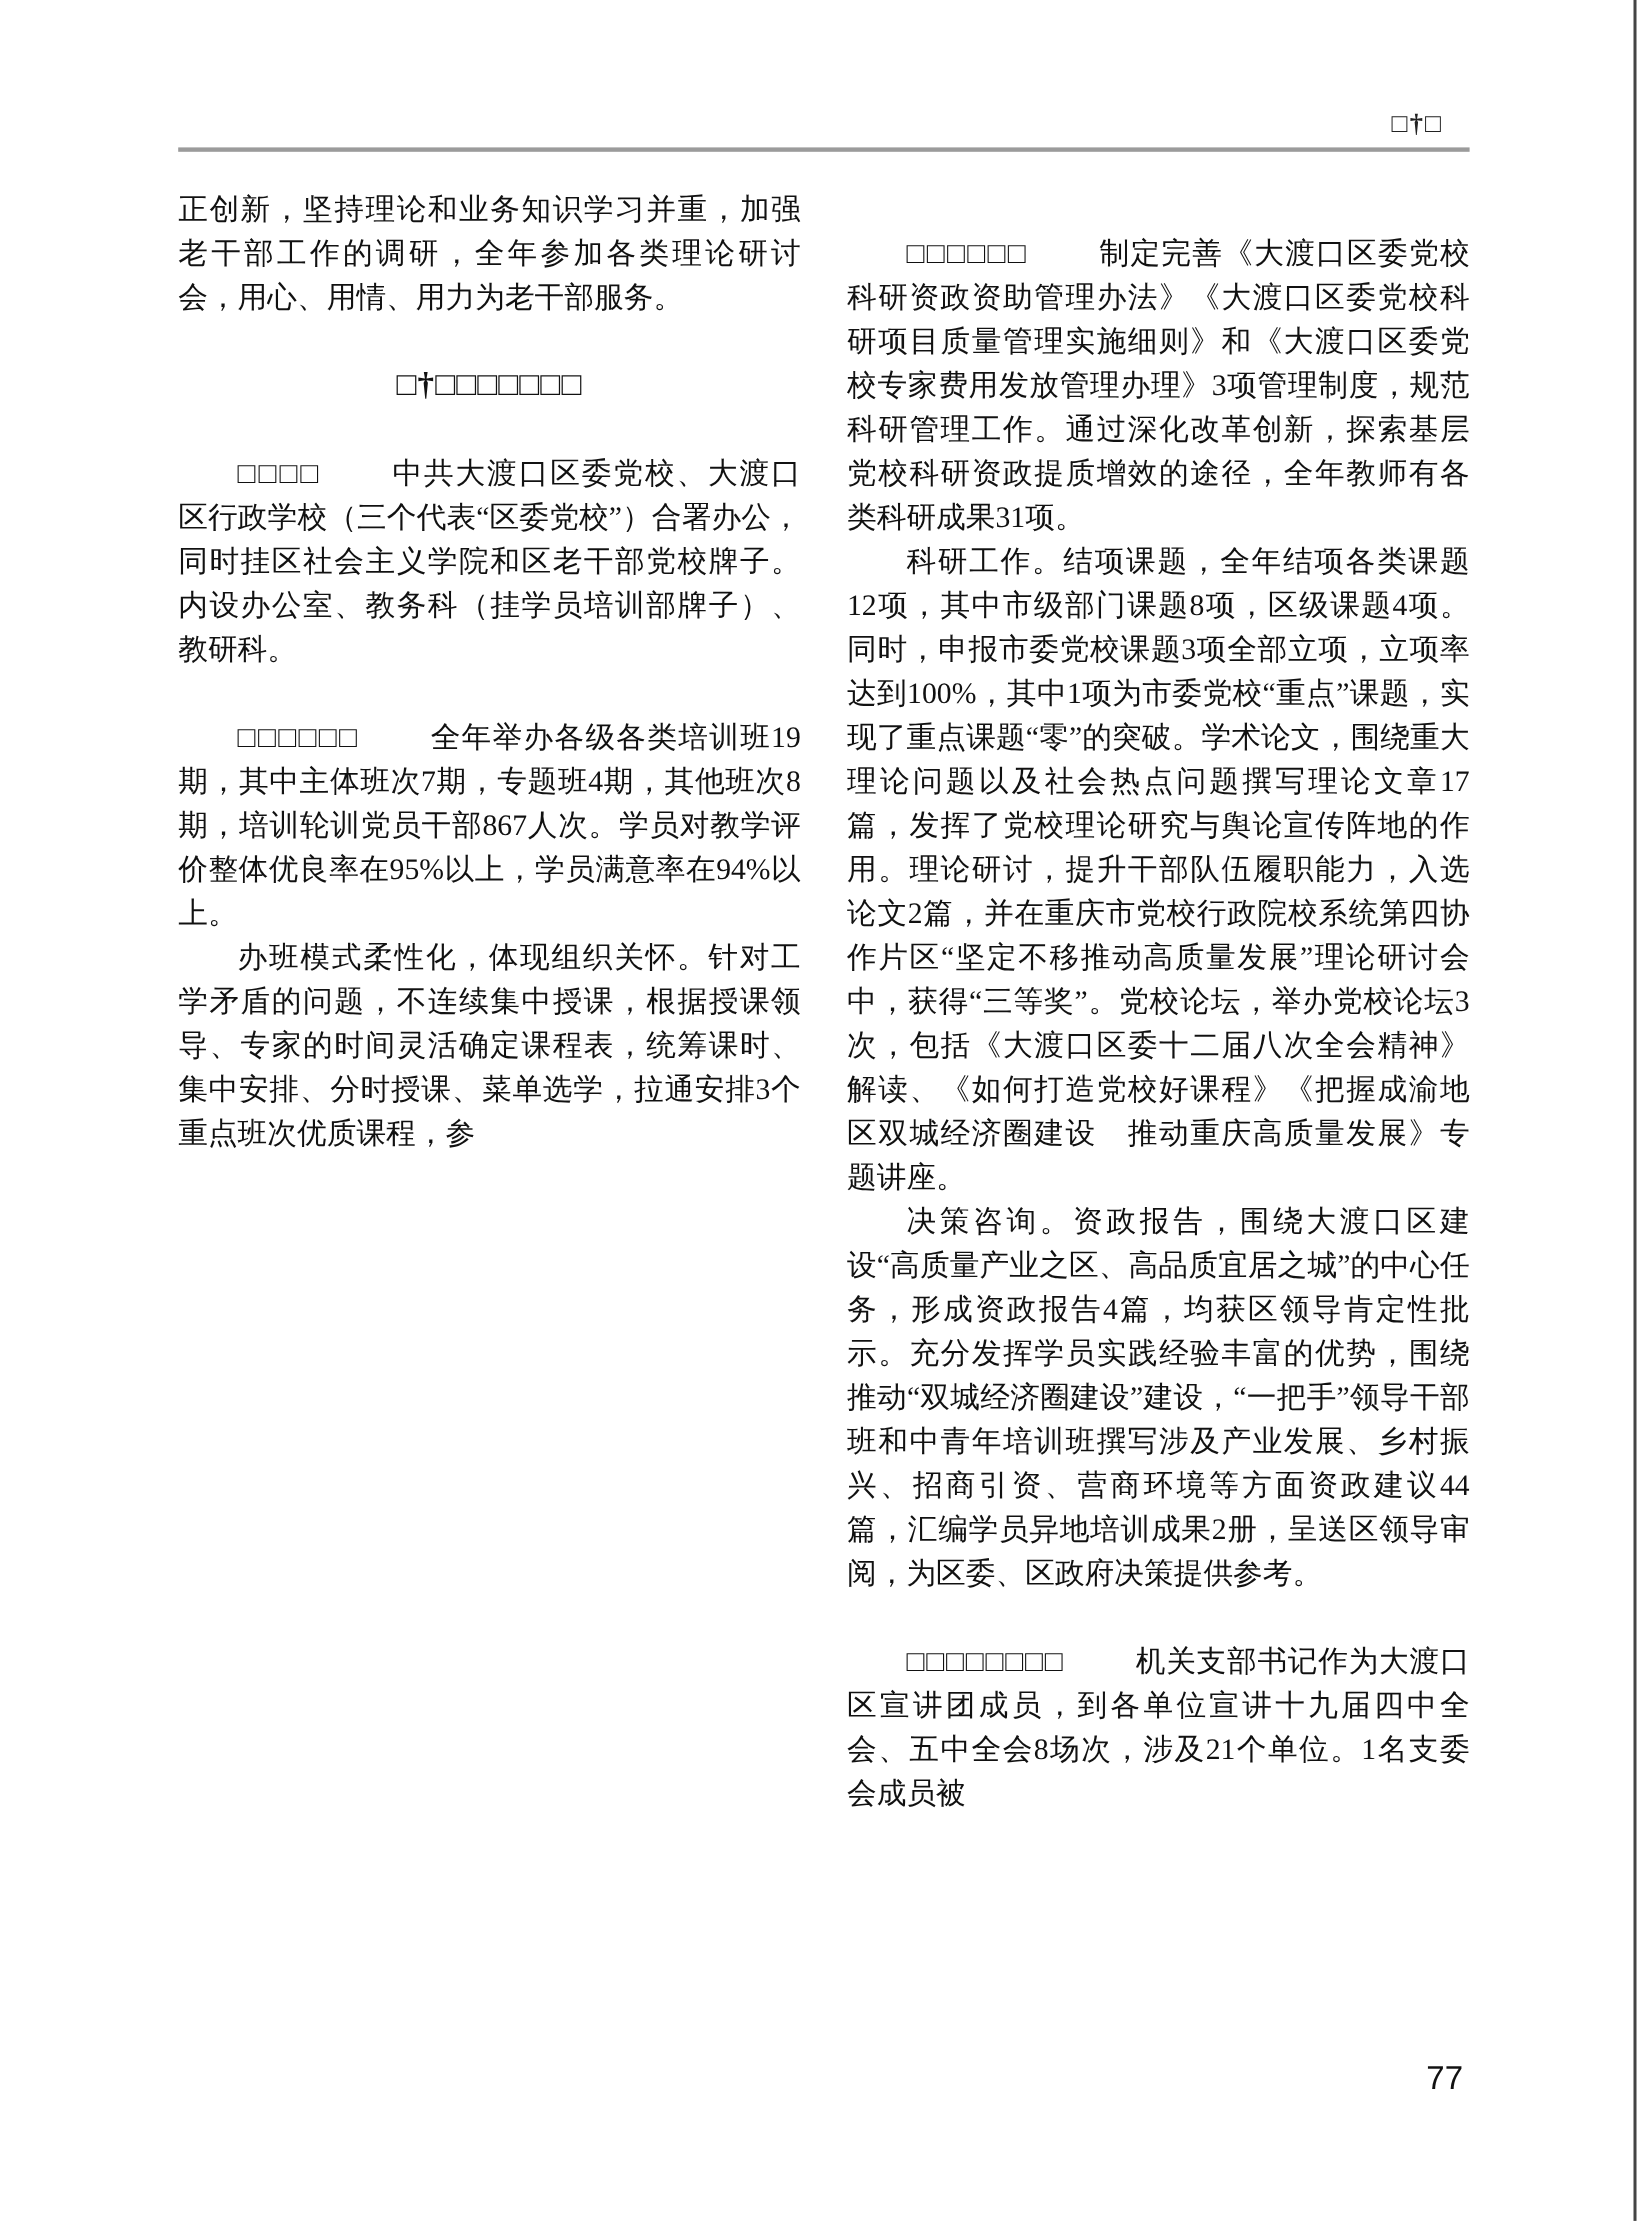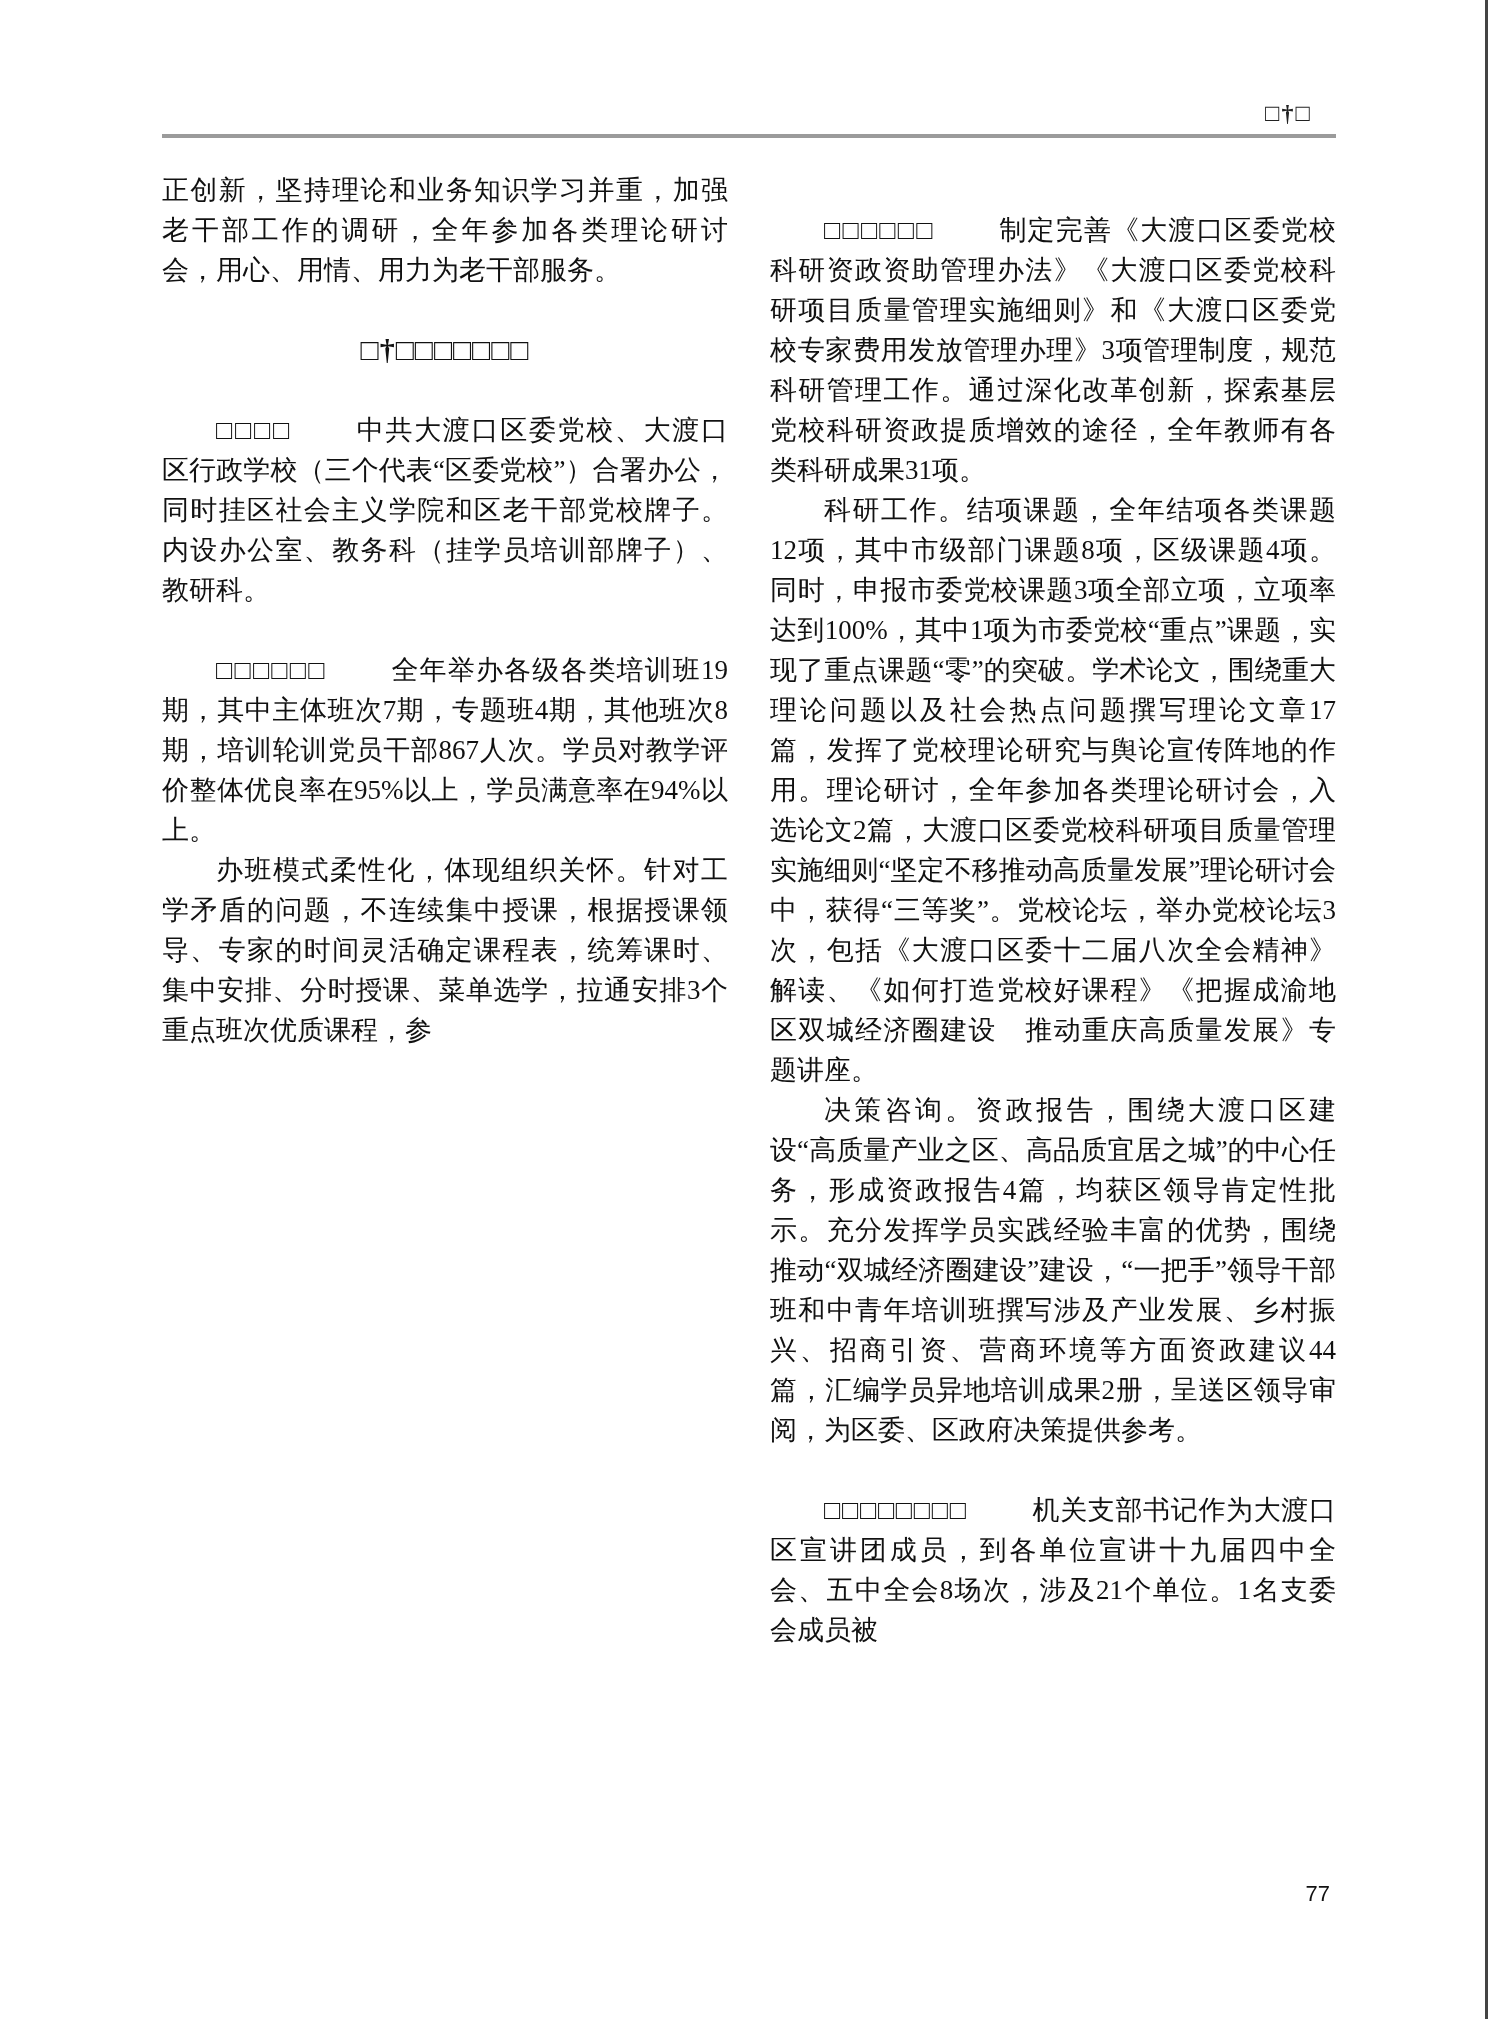--- a/index.html
+++ b/index.html
@@ -60,21 +60,21 @@
   .plabel {
     font-weight: bold;
     margin-right: 2.4em;
     letter-spacing: 1px;
   }
   .page-number {
     position: absolute;
     right: 158px;
     bottom: 112px;
     font-family: "Liberation Sans", "DejaVu Sans", sans-serif;
-    font-size: 22px;
+    font-size: 30px;
     color: #111;
   }
   .scan-edge {
     position: absolute;
     top: 0;
     right: 0;
     width: 3px;
     height: 100%;
     background: #444444;
   }
@@ -92,21 +92,21 @@
     <div class="col">
       <p class="cont">正创新，坚持理论和业务知识学习并重，加强老干部工作的调研，全年参加各类理论研讨会，用心、用情、用力为老干部服务。</p>
       <h2 class="sec-heading">□†□□□□□□□</h2>
       <p class="labeled"><span class="plabel">□□□□</span><span>中共大渡口区委党校、大渡口区行政学校（三个代表“区委党校”）合署办公，同时挂区社会主义学院和区老干部党校牌子。内设办公室、教务科（挂学员培训部牌子）、教研科。</span></p>
       <p class="labeled gap-before"><span class="plabel">□□□□□□</span><span>全年举办各级各类培训班19期，其中主体班次7期，专题班4期，其他班次8期，培训轮训党员干部867人次。学员对教学评价整体优良率在95%以上，学员满意率在94%以上。</span></p>
       <p class="indent">办班模式柔性化，体现组织关怀。针对工学矛盾的问题，不连续集中授课，根据授课领导、专家的时间灵活确定课程表，统筹课时、集中安排、分时授课、菜单选学，拉通安排3个重点班次优质课程，参</p>
     </div>
 
     <div class="col">
       <p class="labeled gap-before"><span class="plabel">□□□□□□</span><span>制定完善《大渡口区委党校科研资政资助管理办法》《大渡口区委党校科研项目质量管理实施细则》和《大渡口区委党校专家费用发放管理办理》3项管理制度，规范科研管理工作。通过深化改革创新，探索基层党校科研资政提质增效的途径，全年教师有各类科研成果31项。</span></p>
-      <p class="indent">科研工作。结项课题，全年结项各类课题12项，其中市级部门课题8项，区级课题4项。同时，申报市委党校课题3项全部立项，立项率达到100%，其中1项为市委党校“重点”课题，实现了重点课题“零”的突破。学术论文，围绕重大理论问题以及社会热点问题撰写理论文章17篇，发挥了党校理论研究与舆论宣传阵地的作用。理论研讨，全年参加各类理论研讨会，入选论文2篇，大渡口区委党校科研项目质量管理实施细则“坚定不移推动高质量发展”理论研讨会中，获得“三等奖”。党校论坛，举办党校论坛3次，包括《大渡口区委十二届八次全会精神》解读、《如何打造党校好课程》《把握成渝地区双城经济圈建设　推动重庆高质量发展》专题讲座。</p>
+      <p class="indent">科研工作。结项课题，全年结项各类课题12项，其中市级部门课题8项，区级课题4项。同时，申报市委党校课题3项全部立项，立项率达到100%，其中1项为市委党校“重点”课题，实现了重点课题“零”的突破。学术论文，围绕重大理论问题以及社会热点问题撰写理论文章17篇，发挥了党校理论研究与舆论宣传阵地的作用。理论研讨，提升干部队伍履职能力，入选论文2篇，并在重庆市党校行政院校系统第四协作片区“坚定不移推动高质量发展”理论研讨会中，获得“三等奖”。党校论坛，举办党校论坛3次，包括《大渡口区委十二届八次全会精神》解读、《如何打造党校好课程》《把握成渝地区双城经济圈建设　推动重庆高质量发展》专题讲座。</p>
       <p class="indent">决策咨询。资政报告，围绕大渡口区建设“高质量产业之区、高品质宜居之城”的中心任务，形成资政报告4篇，均获区领导肯定性批示。充分发挥学员实践经验丰富的优势，围绕推动“双城经济圈建设”建设，“一把手”领导干部班和中青年培训班撰写涉及产业发展、乡村振兴、招商引资、营商环境等方面资政建议44篇，汇编学员异地培训成果2册，呈送区领导审阅，为区委、区政府决策提供参考。</p>
       <p class="labeled gap-before"><span class="plabel">□□□□□□□□</span><span>机关支部书记作为大渡口区宣讲团成员，到各单位宣讲十九届四中全会、五中全会8场次，涉及21个单位。1名支委会成员被</span></p>
     </div>
 
   </div>
 
   <div class="page-number">77</div>
   <div class="scan-edge"></div>
 
 </div>

